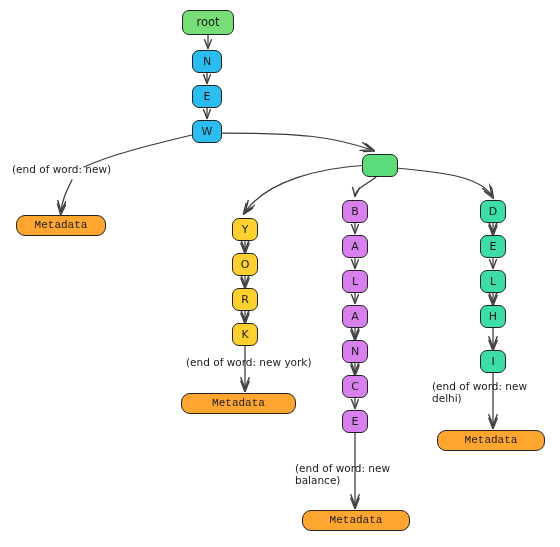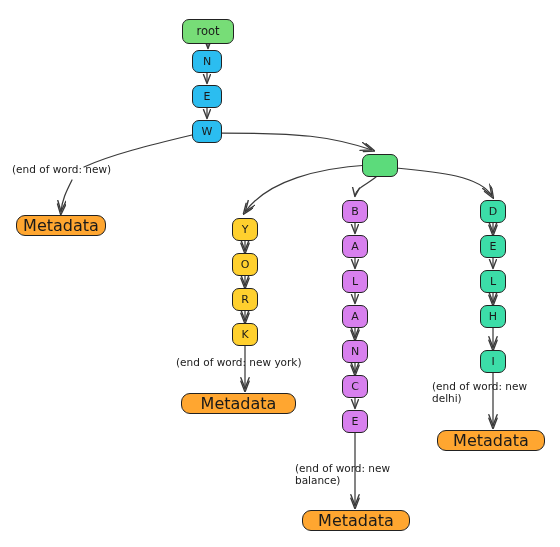--- a/index.html
+++ b/index.html
@@ -36,22 +36,23 @@
     font-size: 11px;
     color: #1a1a1a;
     font-family: "DejaVu Sans", sans-serif;
     line-height: 1;
     z-index: 3;
   }
   .node.root {
     font-size: 11.5px;
   }
   .node.meta {
-    font-size: 16px;
+    font-size: 11px;
     border-radius: 9px;
+    font-family: Liberation Mono, monospace;
   }
   .edge-label {
     position: absolute;
     font-size: 10.5px;
     color: #1a1a1a;
     font-family: "DejaVu Sans", sans-serif;
     text-align: left;
     z-index: 4;
     white-space: pre-line;
     line-height: 1.18;
@@ -93,21 +94,21 @@
         <path d="M 355 398 L 355 408" fill="none" stroke="#3a3a3a" stroke-width="1.25" stroke-linecap="round" marker-end="url(#arrow-single)" id="e_c_e"></path>
         <path d="M 355 433 L 355 506" fill="none" stroke="#3a3a3a" stroke-width="1.25" stroke-linecap="round" marker-end="url(#arrow-double)" id="e_e_meta"></path>
         <path d="M 493 223 L 493 233" fill="none" stroke="#3a3a3a" stroke-width="1.25" stroke-linecap="round" marker-end="url(#arrow-double)" id="e_d_e"></path>
         <path d="M 493 258 L 493 268" fill="none" stroke="#3a3a3a" stroke-width="1.25" stroke-linecap="round" marker-end="url(#arrow-single)" id="e_de_l"></path>
         <path d="M 493 293 L 493 303" fill="none" stroke="#3a3a3a" stroke-width="1.25" stroke-linecap="round" marker-end="url(#arrow-double)" id="e_l_h"></path>
         <path d="M 493 328 L 493 348" fill="none" stroke="#3a3a3a" stroke-width="1.25" stroke-linecap="round" marker-end="url(#arrow-double)" id="e_h_i"></path>
         <path d="M 493 373 L 493 426" fill="none" stroke="#3a3a3a" stroke-width="1.25" stroke-linecap="round" marker-end="url(#arrow-double)" id="e_i_meta"></path>
       </g>
   </svg>
   <div id="node-layer">
-      <div class="node root" style="left: 182px; top: 10px; width: 52px; height: 25px; background: rgb(119, 221, 119); margin-top: 9px;">root</div>
+      <div class="node root" style="left: 182px; top: 10px; width: 52px; height: 25px; background: rgb(119, 221, 119);">root</div>
       <div class="node" style="left: 192px; top: 50px; width: 30px; height: 23px; background: rgb(43, 189, 240);">N</div>
       <div class="node" style="left: 192px; top: 85px; width: 30px; height: 23px; background: rgb(43, 189, 240);">E</div>
       <div class="node" style="left: 192px; top: 120px; width: 30px; height: 23px; background: rgb(43, 189, 240);">W</div>
       <div class="node" style="left: 362px; top: 154px; width: 36px; height: 23px; background: rgb(92, 219, 123);"></div>
       <div class="node" style="left: 232px; top: 218px; width: 26px; height: 23px; background: rgb(255, 208, 46);">Y</div>
       <div class="node" style="left: 232px; top: 253px; width: 26px; height: 23px; background: rgb(255, 208, 46);">O</div>
       <div class="node" style="left: 232px; top: 288px; width: 26px; height: 23px; background: rgb(255, 208, 46);">R</div>
       <div class="node" style="left: 232px; top: 323px; width: 26px; height: 23px; background: rgb(255, 208, 46);">K</div>
       <div class="node" style="left: 342px; top: 200px; width: 26px; height: 23px; background: rgb(216, 128, 238);">B</div>
       <div class="node" style="left: 342px; top: 235px; width: 26px; height: 23px; background: rgb(216, 128, 238);">A</div>
@@ -121,19 +122,19 @@
       <div class="node" style="left: 480px; top: 270px; width: 26px; height: 23px; background: rgb(60, 221, 168);">L</div>
       <div class="node" style="left: 480px; top: 305px; width: 26px; height: 23px; background: rgb(60, 221, 168);">H</div>
       <div class="node" style="left: 480px; top: 350px; width: 26px; height: 23px; background: rgb(60, 221, 168);">I</div>
       <div class="node meta" style="left: 16px; top: 215px; width: 90px; height: 21px; background: rgb(255, 166, 48);">Metadata</div>
       <div class="node meta" style="left: 181px; top: 393px; width: 115px; height: 21px; background: rgb(255, 166, 48);">Metadata</div>
       <div class="node meta" style="left: 302px; top: 510px; width: 108px; height: 21px; background: rgb(255, 166, 48);">Metadata</div>
       <div class="node meta" style="left: 437px; top: 430px; width: 108px; height: 21px; background: rgb(255, 166, 48);">Metadata</div>
     </div>
   <div id="label-layer">
       <div class="edge-label" style="left: 12px; top: 163px; width: 145px;">(end of word: new)</div>
-      <div class="edge-label" style="left: 176px; top: 356px; width: 158px;">(end of word: new york)</div>
+      <div class="edge-label" style="left: 186px; top: 356px; width: 158px;">(end of word: new york)</div>
       <div class="edge-label" style="left: 295px; top: 462px; width: 125px;">(end of word: new
 balance)</div>
       <div class="edge-label" style="left: 432px; top: 380px; width: 120px;">(end of word: new
 delhi)</div>
     </div>
 </div>
 
 </body></html>

